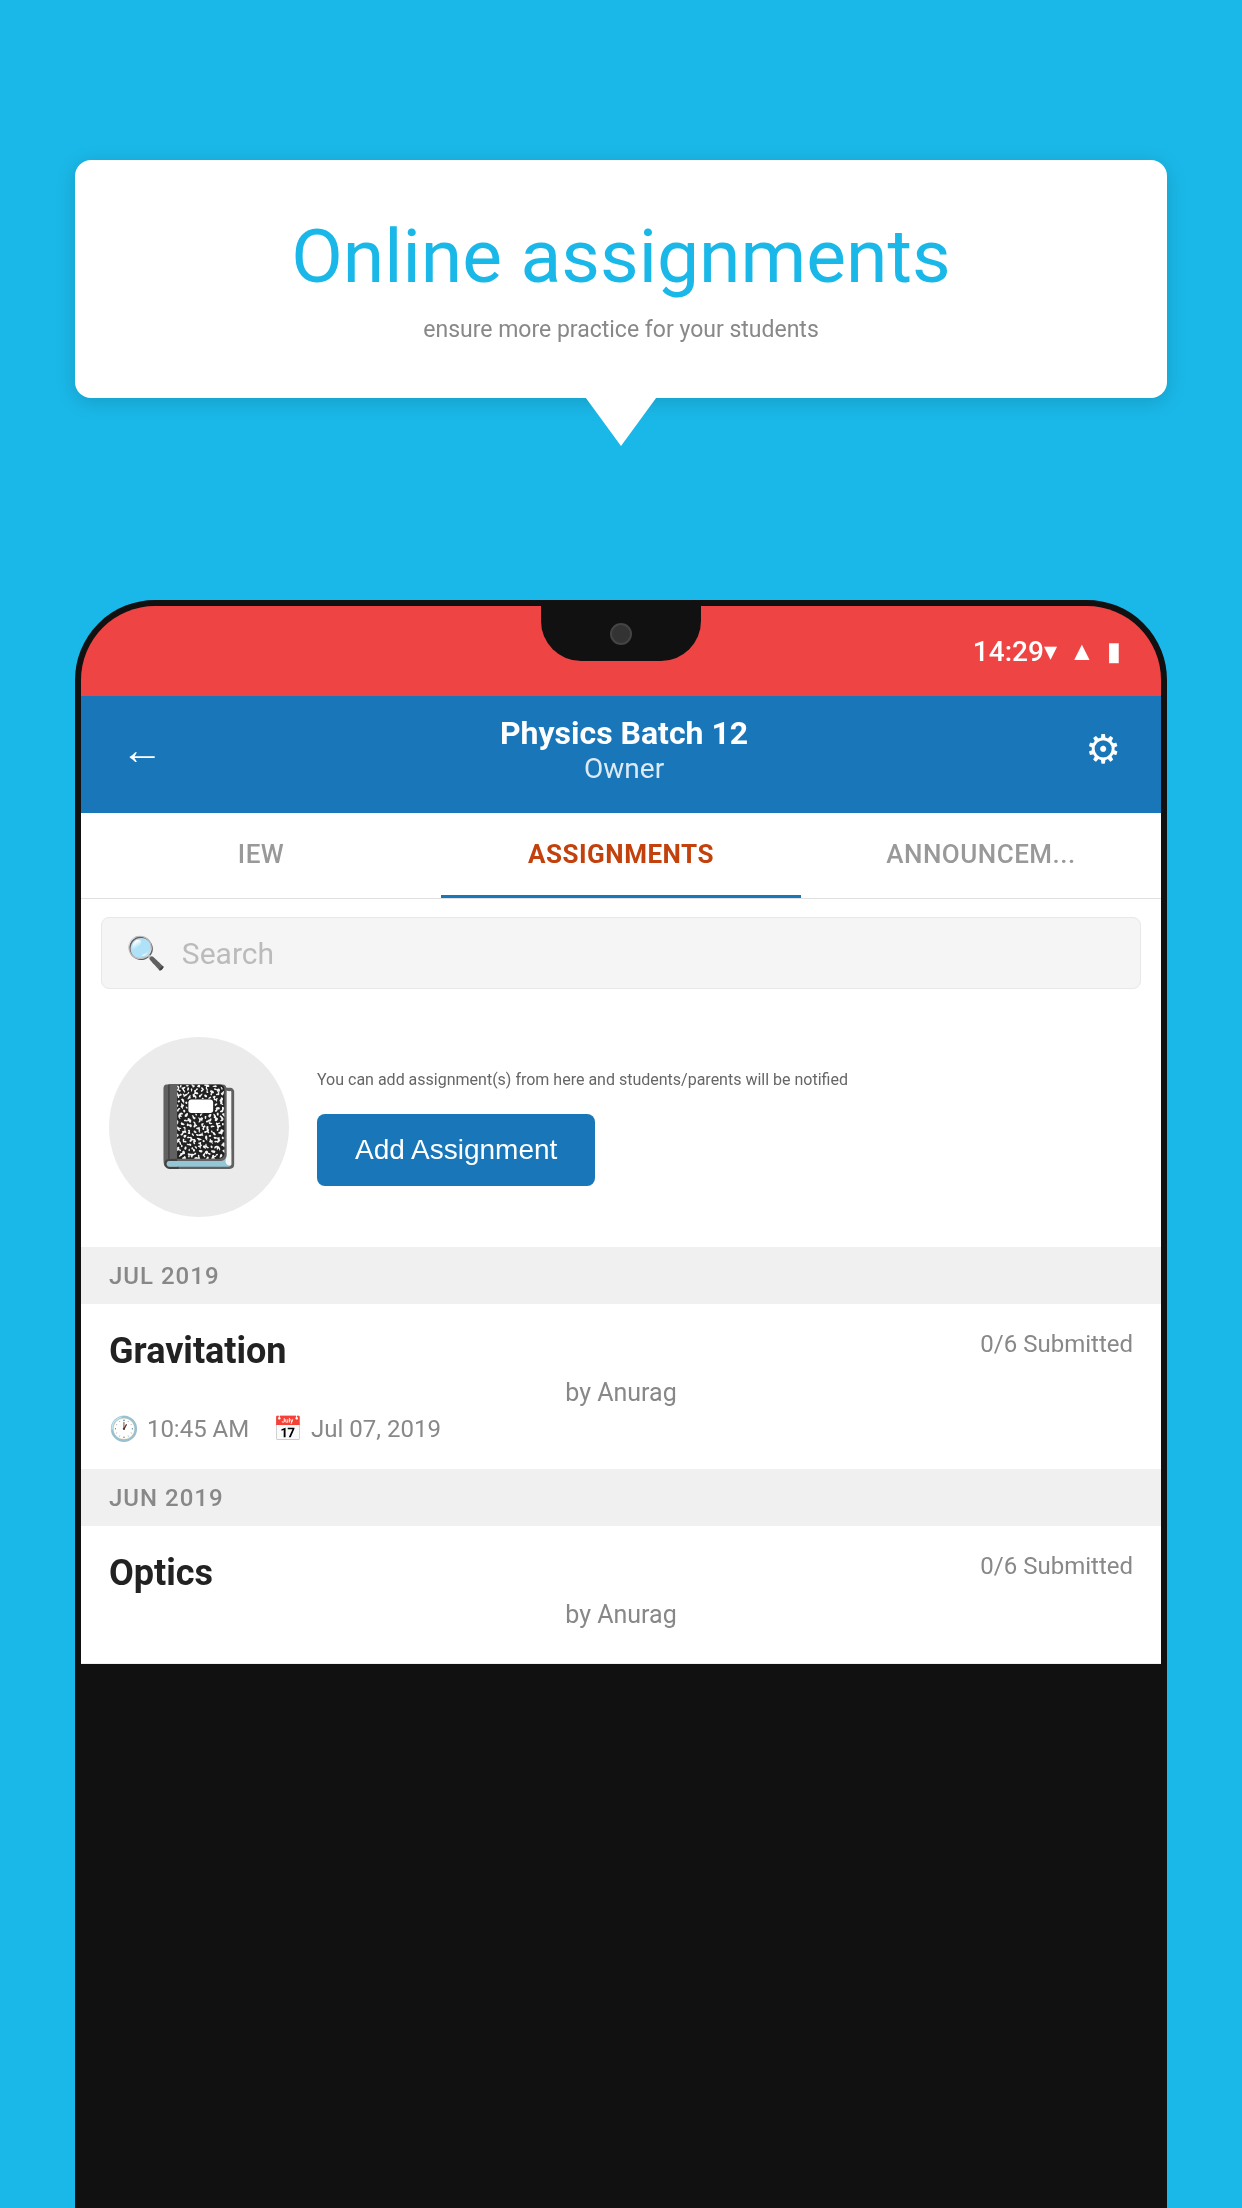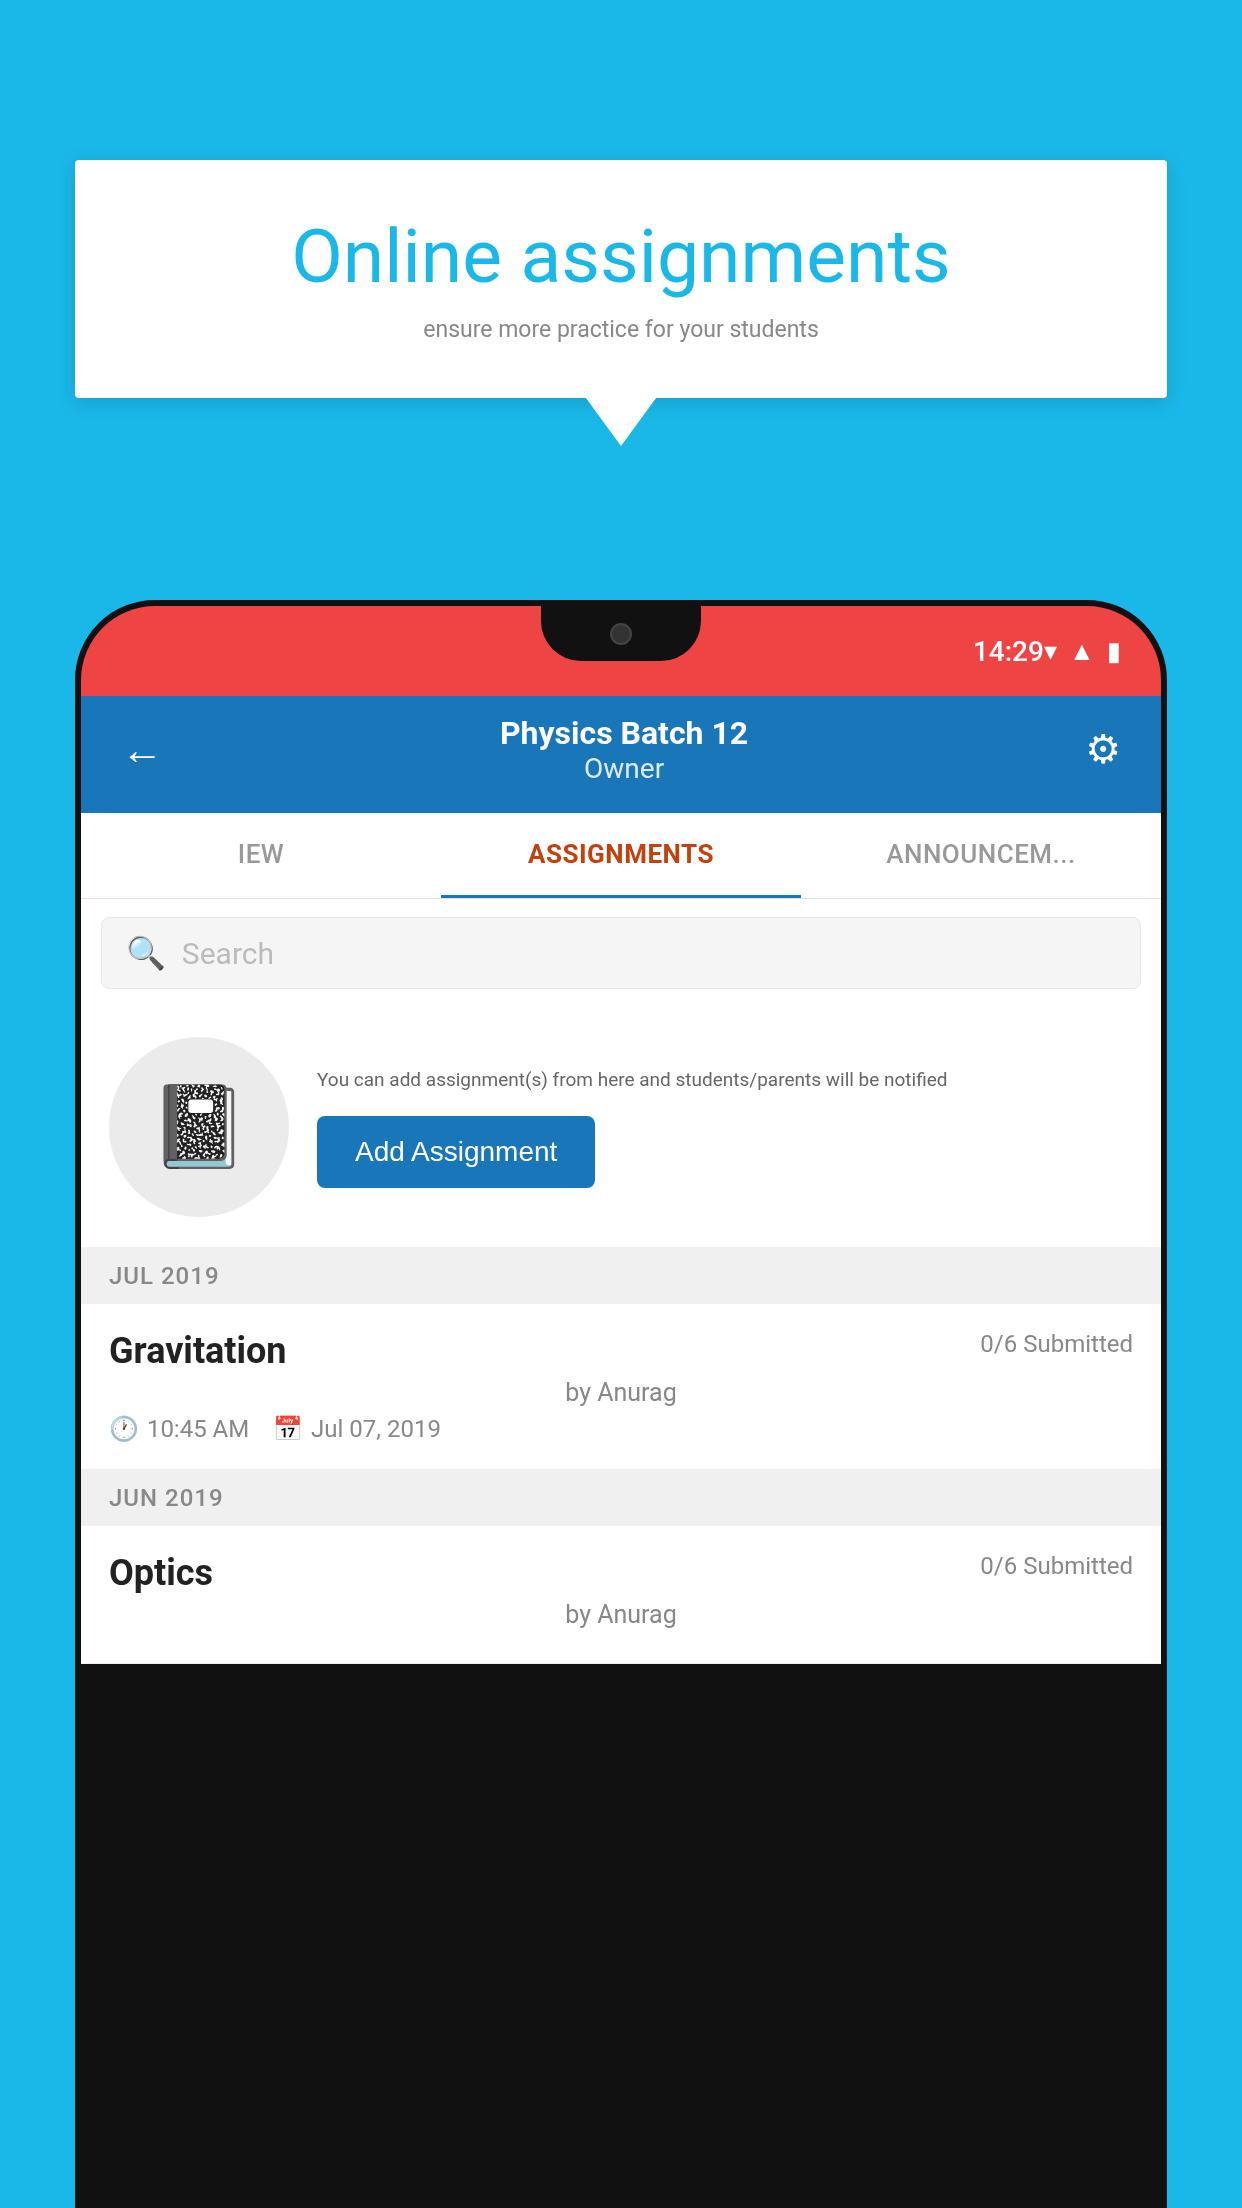--- a/index.html
+++ b/index.html
@@ -15,21 +15,21 @@
     
     .speech-bubble-container {
       position: absolute;
       top: 160px;
       left: 75px;
       right: 75px;
       z-index: 2;
     }
     .speech-bubble {
       background: white;
-      border-radius: 4px;
+      border-radius: 16px;
       padding: 55px 65px 55px 65px;
       text-align: center;
       box-shadow: 0 4px 20px rgba(0,0,0,0.15);
       position: relative;
     }
     .speech-bubble::after {
       content: '';
       position: absolute;
       bottom: -48px;
       left: 50%;
@@ -219,21 +219,21 @@
       justify-content: center;
     }
     .notebook-icon {
       font-size: 80px;
     }
     .promo-text-section {
       flex: 1;
     }
     .promo-description {
       color: #666;
-      font-size: 19px;
+      font-size: 16px;
       line-height: 1.5;
       margin-bottom: 22px;
     }
     .add-assignment-btn {
       background: #1976b8;
       color: white;
       border: none;
       border-radius: 8px;
       padding: 20px 38px;
       font-size: 28px;

